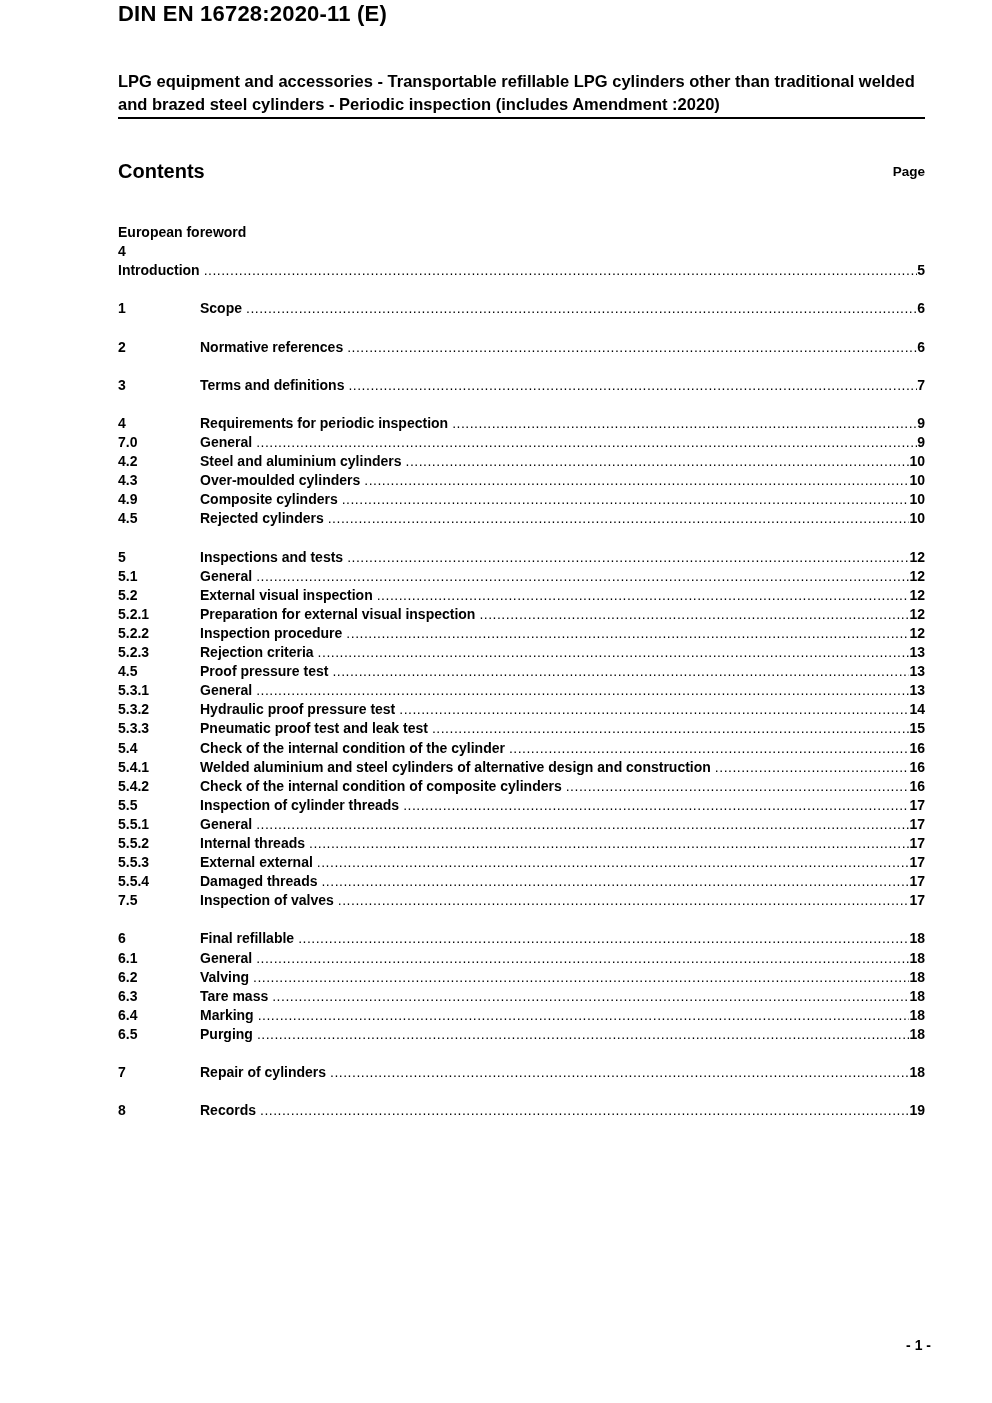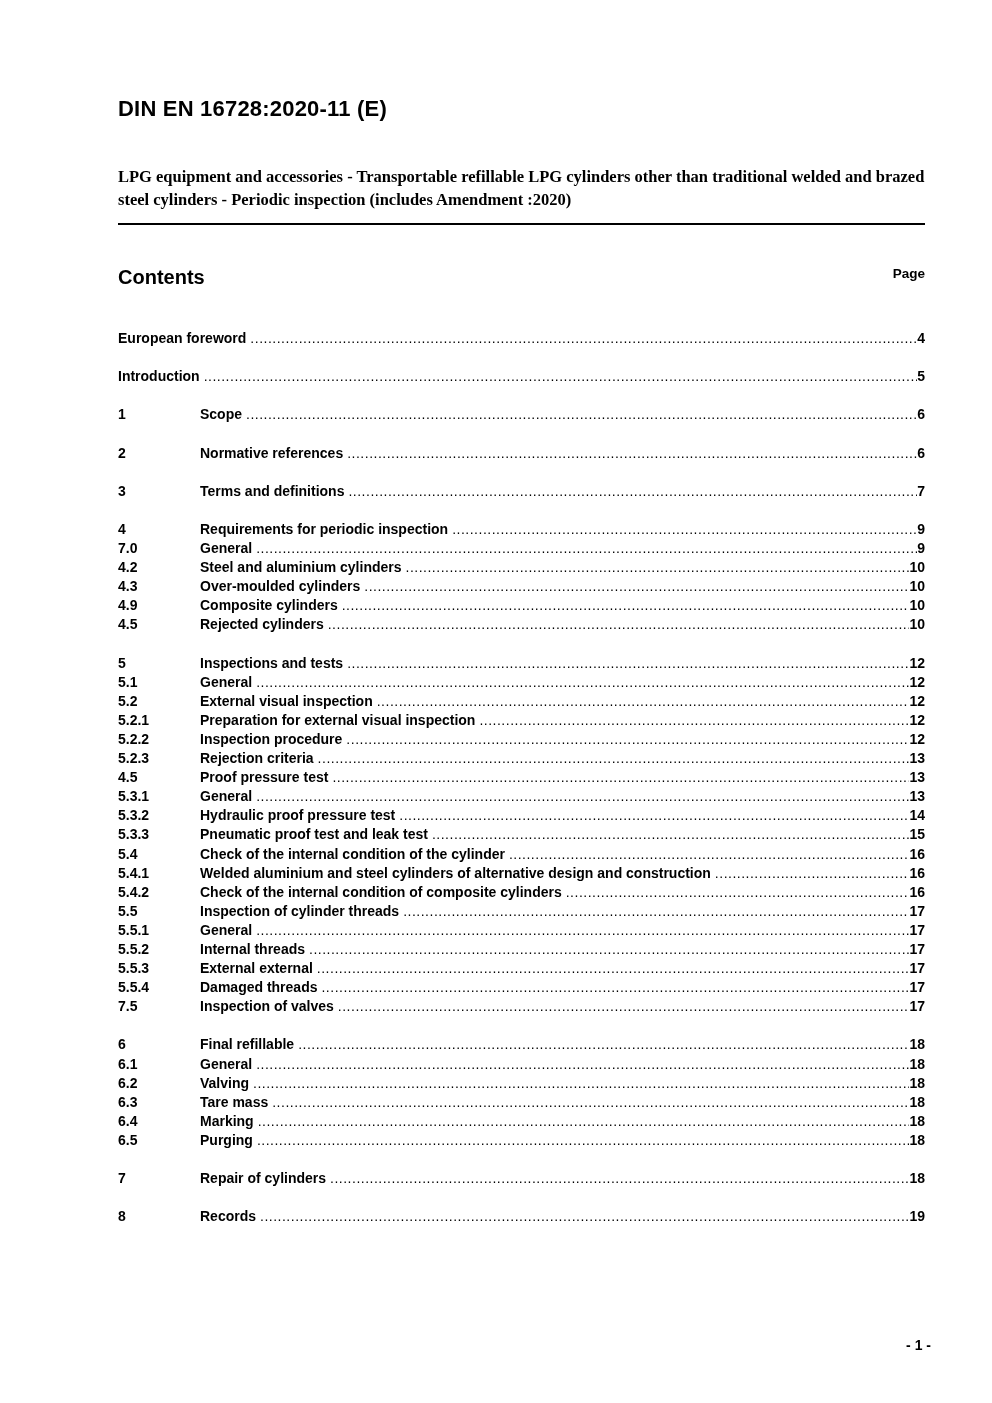--- a/index.html
+++ b/index.html
@@ -9,40 +9,38 @@
     font-family: "Liberation Sans", sans-serif;
     color: #000000;
     position: relative;
     overflow: hidden;
   }
   .content {
     margin-left: 118px;
     margin-right: 67px; 
   }
   .standard-code {
-    padding-top: 95px;
     font-size: 22px;
     font-weight: bold;
     letter-spacing: 0.2px;
     line-height: 28px;
   }
   .doc-title {
     margin-top: 42px;
     font-size: 16.5px;
     font-weight: bold;
     line-height: 23px;
-    padding-bottom: 12px;
+    padding-bottom: 1px;
     border-bottom: 2px solid #000000;
-    font-family: Liberation Serif, serif;
   }
   .contents-bar {
     margin-top: 41px;
     display: flex;
     justify-content: space-between;
-    align-items: flex-start;
+    align-items: center;
   }
   .contents-heading {
     font-size: 20px;
     font-weight: bold;
   }
   .page-col-label {
     font-size: 13.5px;
     font-weight: bold;
   }
   .toc-list {
@@ -51,21 +49,21 @@
   .toc-row {
     display: flex;
     align-items: baseline;
     font-size: 14px;
     font-weight: bold;
     line-height: 19.1px;
     height: 19.1px;
     white-space: nowrap;
   }
   .toc-row.gap { margin-top: 19.1px; }
-  .toc-list .toc-row:first-child { margin-top: 0; }
+  .toc-list .toc-row:first-child { margin-top: 0; flex-direction: column; }
   .toc-row .num {
     width: 82px;
     flex: 0 0 82px;
   }
   .toc-row .num:empty { display: none; }
   .toc-row .title {
     flex: 0 0 auto;
   }
   .toc-row .leader {
     flex: 1 1 auto;

